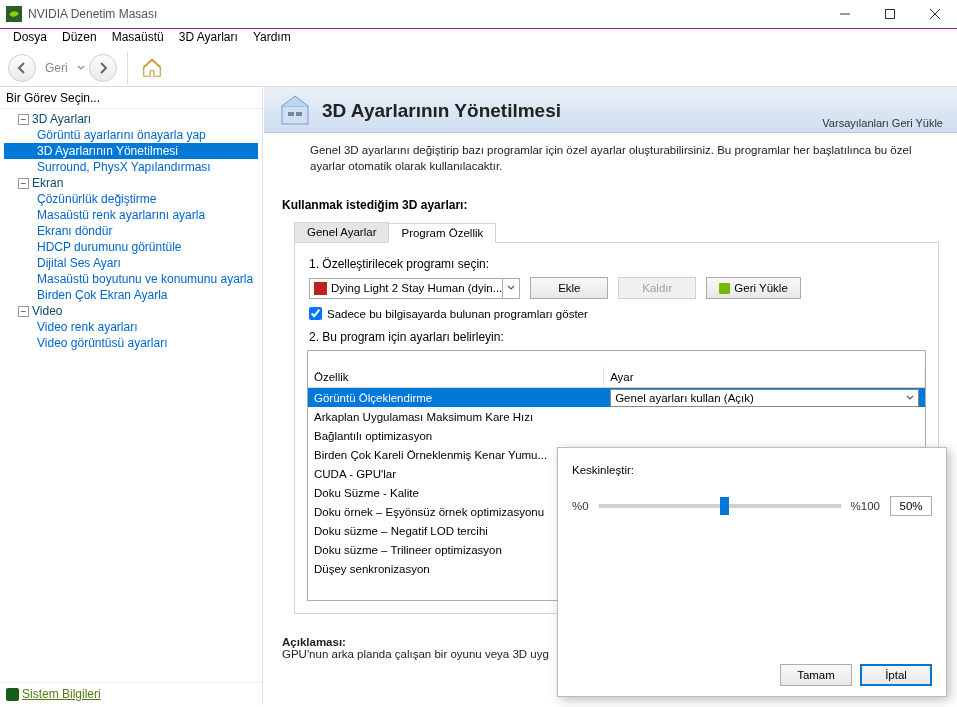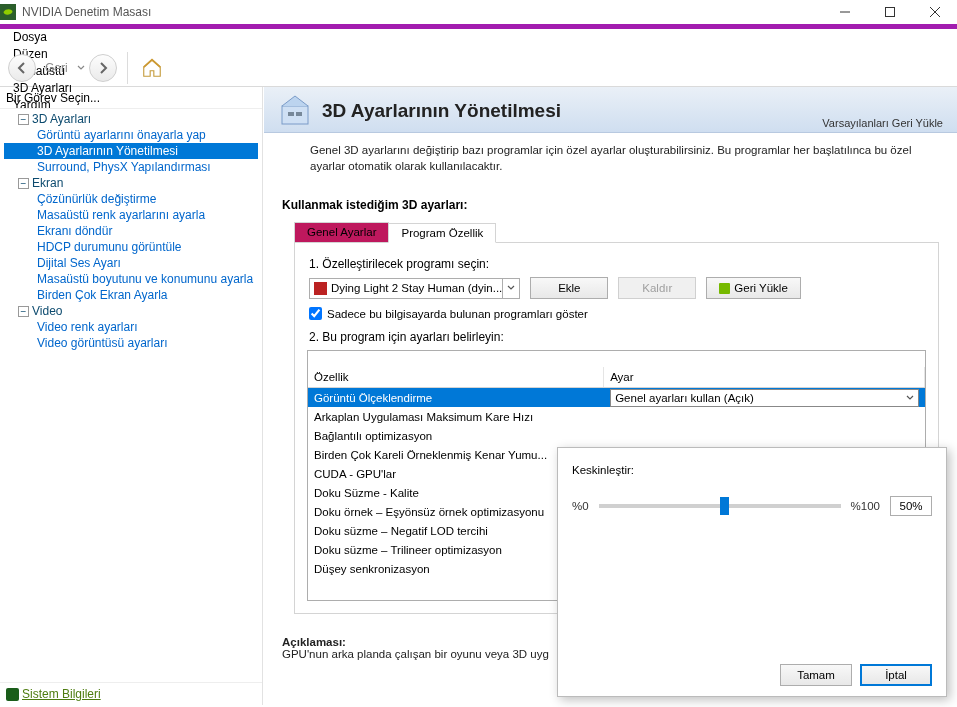--- a/index.html
+++ b/index.html
@@ -1,25 +1,25 @@
 <!DOCTYPE html>
 <html><head>
 <meta charset="utf-8">
 <style>
 * { box-sizing: border-box; margin: 0; padding: 0; font-family: "Segoe UI", Tahoma, sans-serif; }
 body { background: #fff; font-size: 12px; color: #000; width: 957px; height: 707px; overflow: hidden; position: relative; }
 
-.titlebar { height: 29px; background: #fff; border-bottom: 5px solid #a21caf; display: flex; align-items: center; }
+.titlebar { height: 29px; background: #fff; border-bottom: 1px solid #a21caf; display: flex; align-items: center; padding-left: 6px; }
 .titlebar-icon { width: 16px; height: 16px; background: #2b5e2b; margin-right: 6px; display:flex; align-items:center; justify-content:center;}
 .titlebar-icon svg { width:12px; height:12px;}
 .titlebar-text { color: #555; font-size: 12px; flex: 1; }
 .win-btns { display: flex; }
 .win-btn { width: 45px; height: 28px; display: flex; align-items: center; justify-content: center; color: #333; }
 
-.menubar { height: 20px; padding: 0 6px; display: flex; gap: 1px; font-size: 12px; color: #000; flex-direction: column; }
+.menubar { height: 20px; padding: 0 6px; display: flex; gap: 1px; font-size: 12px; color: #000; }
 .menubar span { padding: 1px 7px; }
 
 .toolbar { height: 38px; border-bottom: 1px solid #dadada; display: flex; align-items: center; padding: 0 8px; gap: 4px; }
 .nav-btn { width: 28px; height: 28px; border-radius: 50%; background: linear-gradient(#fdfdfd,#eaeaea); border: 1px solid #cfcfcf; display:flex; align-items:center; justify-content:center; color:#555; }
 .nav-back { display:flex; align-items:center; gap:3px; }
 .nav-back-text { color: #888; margin: 12px 6px; }
 .toolbar-sep { width:1px; height: 32px; background:#dcdcdc; margin: 0 6px;}
 .home-btn { width:28px; height:28px; display:flex; align-items:center; justify-content:center; }
 
 .workspace { display: flex; height: 618px; }
@@ -42,21 +42,21 @@
 .header-icon { width:34px; height:34px; margin-right:10px; display:flex;align-items:center;justify-content:center;}
 .header-title { font-size: 19px; font-weight:600; color:#222;}
 .header-reset { position:absolute; right:14px; bottom:3px; font-size:11px; color:#333;}
 .intro-text { padding: 10px 18px 10px 46px; font-size:11.5px; color:#222; line-height:1.35;}
 
 .section-box { margin: 8px 18px 10px 18px; padding: 0 0 10px 0;}
 .section-heading { font-weight:700; font-size:12px; padding: 6px 0 10px 0;}
 
 .tab-panel { margin: 0 0 0 12px; }
 .tab-strip { display:flex; border-bottom: 1px solid #d4d4d4; }
-.tab { padding: 3px 12px; border:1px solid #d4d4d4; border-bottom:none; background:#be185d; margin-right:-1px; font-size:11.5px; cursor:pointer;}
+.tab { padding: 3px 12px; border:1px solid #d4d4d4; border-bottom:none; background:#e5e5e5; margin-right:-1px; font-size:11.5px; cursor:pointer;}
 .tab.active { background:#fff; border-bottom:1px solid #fff; position:relative; top:1px;}
 .tab-body { border:1px solid #d4d4d4; border-top:none; padding: 12px; }
 
 .step-label { font-size:12px; margin: 2px 0 6px 2px; }
 .row-controls { display:flex; align-items:center; gap:10px; margin: 2px 0 8px 2px;}
 .dropdown { display:inline-flex; align-items:center; border:1px solid #adadad; background:#fff; height:21px; padding: 0 0 0 4px; font-size:11.5px; min-width:198px;}
 .dropdown .dd-icon{ width:13px; height:13px; background:#b22; margin-right:4px;}
 .dropdown .dd-text{ flex:1; }
 .dropdown .dd-arrow{ width:17px; border-left:1px solid #adadad; height:100%; display:flex;align-items:center;justify-content:center;}
 .btn { min-width:78px; height:22px; border:1px solid #adadad; background:linear-gradient(#f8f8f8,#e8e8e8); padding: 0 12px; font-size:11.5px; cursor:pointer;}

